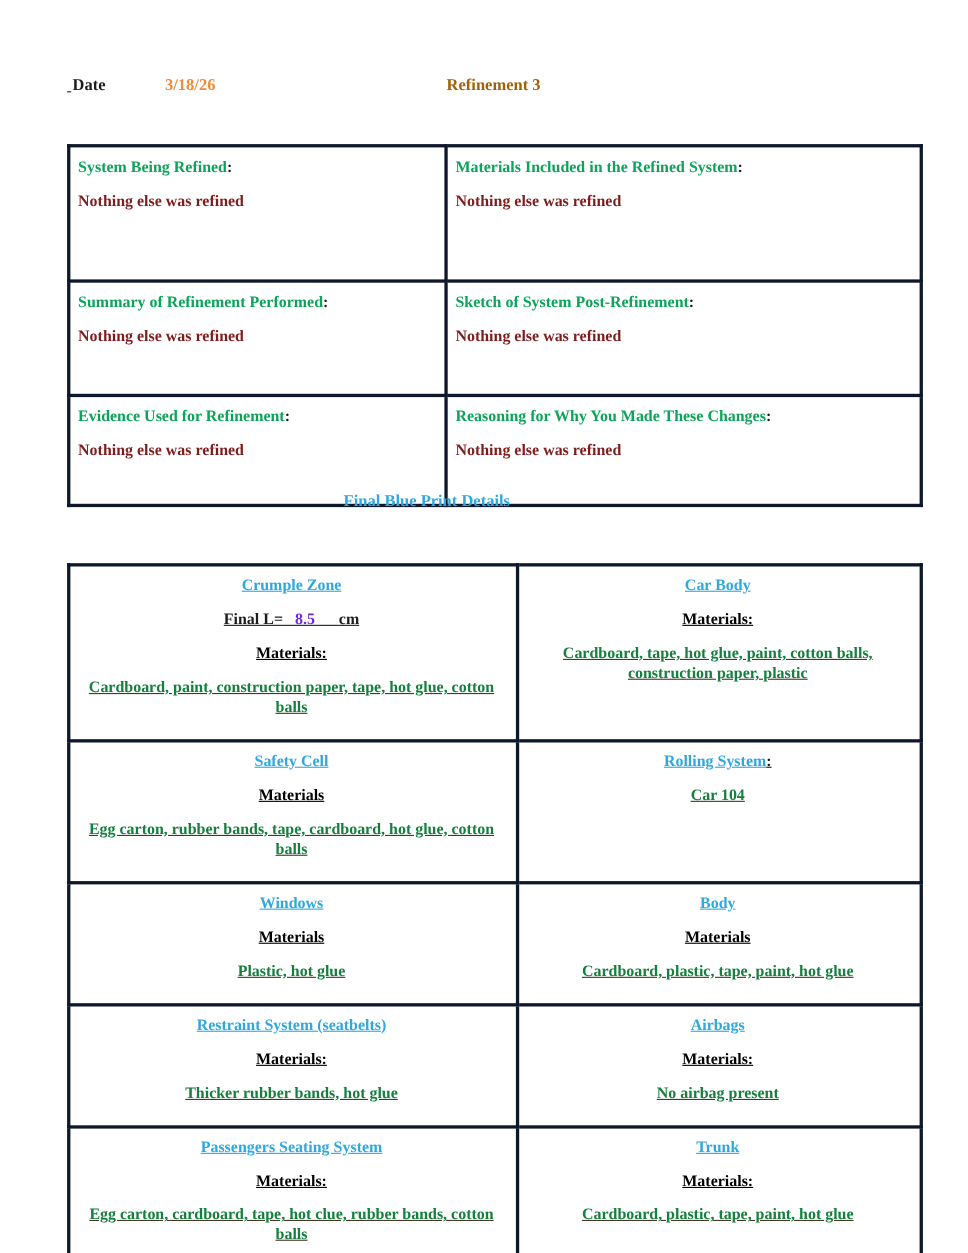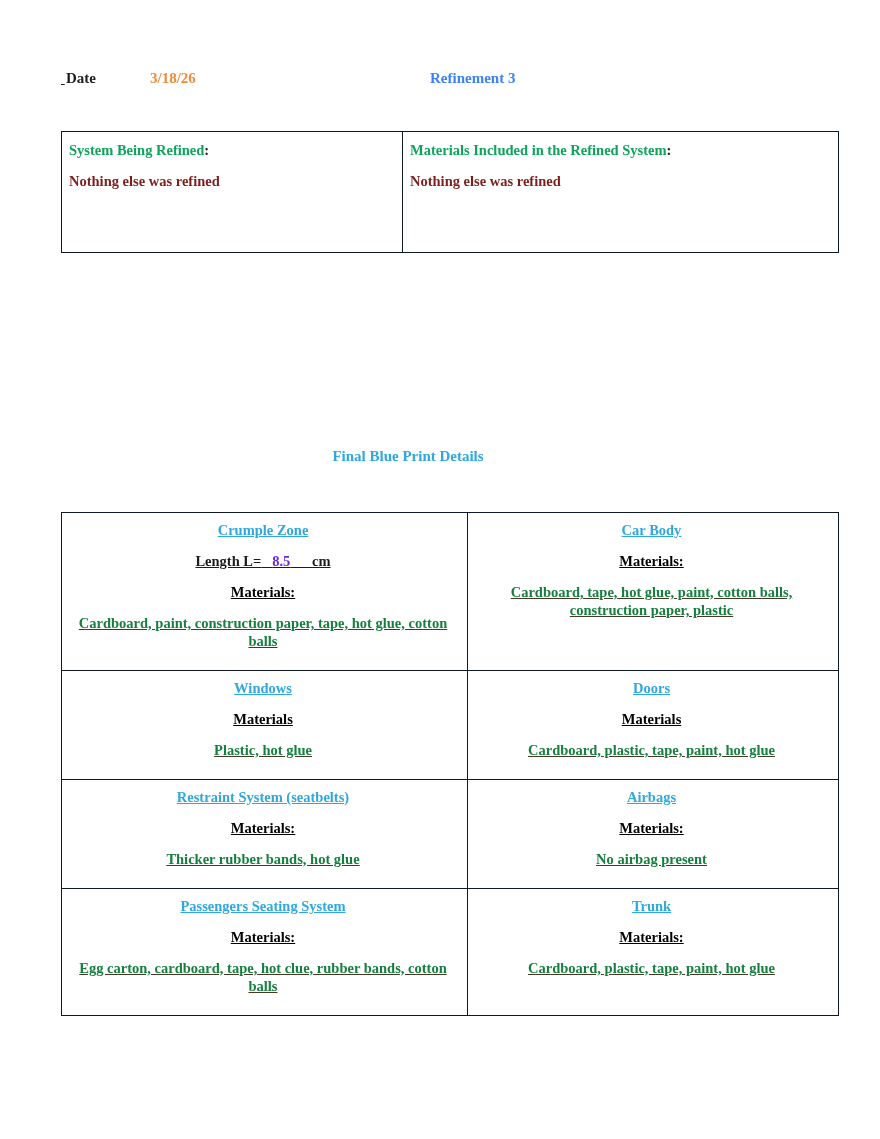--- a/index.html
+++ b/index.html
@@ -7,34 +7,34 @@
     position:relative; width:880px; height:1139px; background:#ffffff;
     font-family:"Liberation Serif", serif; font-weight:bold; color:#1c1c1c;
     overflow:hidden;
     margin-left:10px;
   }
   .hdr { position:absolute; top:70px; left:0; width:880px; height:22px; font-size:15px; }
   .hdr span { position:absolute; white-space:pre; }
   .hdr .pfx { left:51px; text-decoration:underline; }
   .hdr .dlab { left:56px; }
   .hdr .dval { left:140px; color:#ef8b39;text-align:right; }
-  .hdr .title { left:420px; color:#3b82f6; }
+  .hdr .title { left:396px; color:#a16207; }
 
   table { border-collapse:collapse; table-layout:fixed; }
-  td { border:1px solid #0f172a; vertical-align:top; padding:9px 10px 6px 7px; }
+  td { border:3px solid #0f172a; vertical-align:top; padding:9px 10px 6px 7px; }
 
   .t1 { position:absolute; top:131px; left:51px; width:778px; }
   .t1 .c1 { width:323px; }
   .t1 .r1 td { height:105px; } .t1 .r2 td { height:86px; } .t1 .r3 td { height:82px; }
   .t1 p { margin:0 0 13px 0; font-size:14.5px; line-height:1.25; }
   .gh { color:#0da45a; }
   .gcolon { color:#1c1c1c; }
   .oval { color:#7f1d1d; }
 
-  .sec-title { position:absolute; top:448px; left:58px; width:680px; text-align:center;
+  .sec-title { position:absolute; top:448px; left:38px; width:680px; text-align:center;
                font-size:15px; color:#2fa8df; }
 
   .t2 { position:absolute; top:512px; left:51px; width:778px; }
   .t2 .c1 { width:388px; }
   .t2 .br1 td { height:134px; } .t2 .br2 td { height:104px; } .t2 .br3 td { height:88px; }
   .t2 .br4 td { height:87px; } .t2 .br5 td { height:103px; }
   .t2 p { margin:0 0 13px 0; font-size:14.5px; line-height:1.24;text-align:center; }
   .bp-title { color:#2fa8df; text-decoration:underline; }
   .dk-colon { color:#1c1c1c; text-decoration:underline; }
   .lbl { color:#000000; text-decoration:underline; }
@@ -59,48 +59,79 @@
         <tr class="r1">
       <td class="c1">
         <p><span class="gh">System Being Refined</span><span class="gcolon">:</span></p>
         <p class="oval">Nothing else was refined</p>
       </td>
       <td>
         <p><span class="gh">Materials Included in the Refined System</span><span class="gcolon">:</span></p>
         <p class="oval">Nothing else was refined</p>
       </td>
     </tr>
+    <tr class="r2">
+      <td class="c1">
+        <p><span class="gh">Summary of Refinement Performed</span><span class="gcolon">:</span></p>
+        <p class="oval">Nothing else was refined</p>
+      </td>
+      <td>
+        <p><span class="gh">Sketch of System Post-Refinement</span><span class="gcolon">:</span></p>
+        <p class="oval">Nothing else was refined</p>
+      </td>
+    </tr>
+    <tr class="r3">
+      <td class="c1">
+        <p><span class="gh">Evidence Used for Refinement</span><span class="gcolon">:</span></p>
+        <p class="oval">Nothing else was refined</p>
+      </td>
+      <td>
+        <p><span class="gh">Reasoning for Why You Made These Changes</span><span class="gcolon">:</span></p>
+        <p class="oval">Nothing else was refined</p>
+      </td>
+    </tr>
   </tbody>
     </table>
 
   <div class="sec-title">Final Blue Print Details</div>
 
   <table class="t2">
     <tbody>
         <tr class="br1">
       <td class="c1">
         <p><span class="bp-title">Crumple Zone</span></p>
-        <p class="len-line"><span>Length L=</span><span>   </span><span class="num">8.5</span><span>      </span><span>cm</span></p>
+        <p class="len-line"><span>Final L=</span><span>   </span><span class="num">8.5</span><span>      </span><span>cm</span></p>
         <p class="lbl">Materials:</p>
         <p class="mat">Cardboard, paint, construction paper, tape, hot glue, cotton balls</p>
       </td>
       <td>
         <p><span class="bp-title">Car Body</span></p>
         <p class="lbl">Materials:</p>
         <p class="mat">Cardboard, tape, hot glue, paint, cotton balls, construction paper, plastic</p>
       </td>
     </tr>
+    <tr class="br2">
+      <td class="c1">
+        <p><span class="bp-title">Safety Cell</span></p>
+        <p class="lbl">Materials</p>
+        <p class="mat">Egg carton, rubber bands, tape, cardboard, hot glue, cotton balls</p>
+      </td>
+      <td>
+        <p><span class="bp-title">Rolling System</span><span class="dk-colon">:</span></p>
+        <p class="mat">Car 104</p>
+      </td>
+    </tr>
     <tr class="br3">
       <td class="c1">
         <p><span class="bp-title">Windows</span></p>
         <p class="lbl">Materials</p>
         <p class="mat">Plastic, hot glue</p>
       </td>
       <td>
-        <p><span class="bp-title">Doors</span></p>
+        <p><span class="bp-title">Body</span></p>
         <p class="lbl">Materials</p>
         <p class="mat">Cardboard, plastic, tape, paint, hot glue</p>
       </td>
     </tr>
     <tr class="br4">
       <td class="c1">
         <p><span class="bp-title">Restraint System (seatbelts)</span></p>
         <p class="lbl">Materials:</p>
         <p class="mat">Thicker rubber bands, hot glue</p>
       </td>

